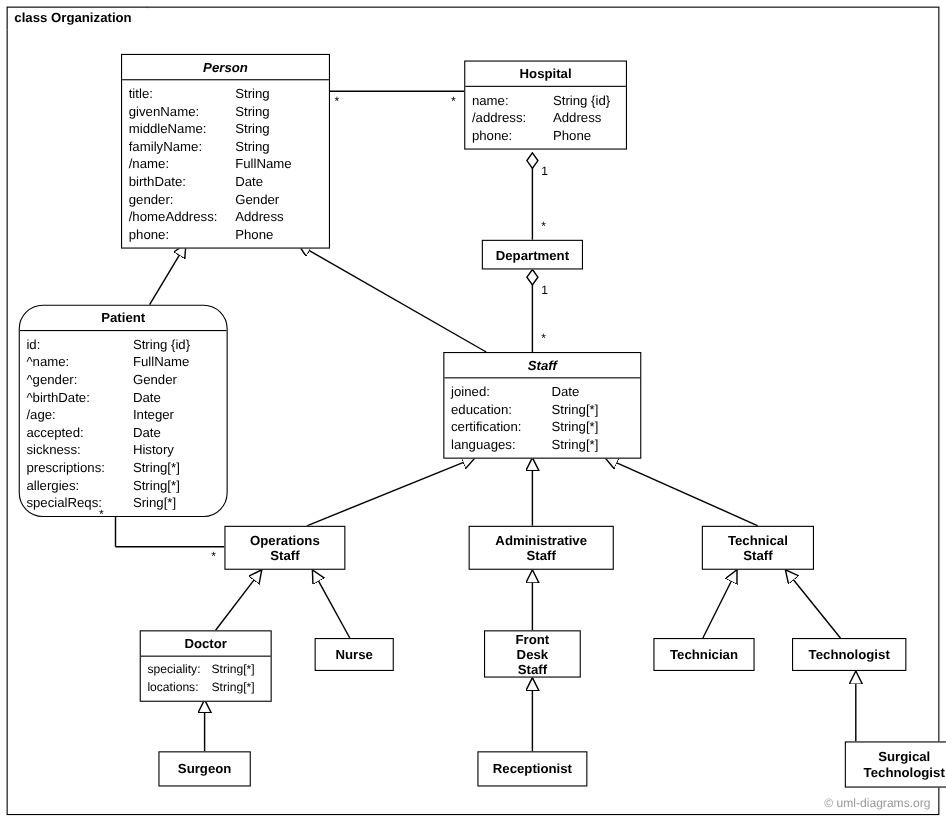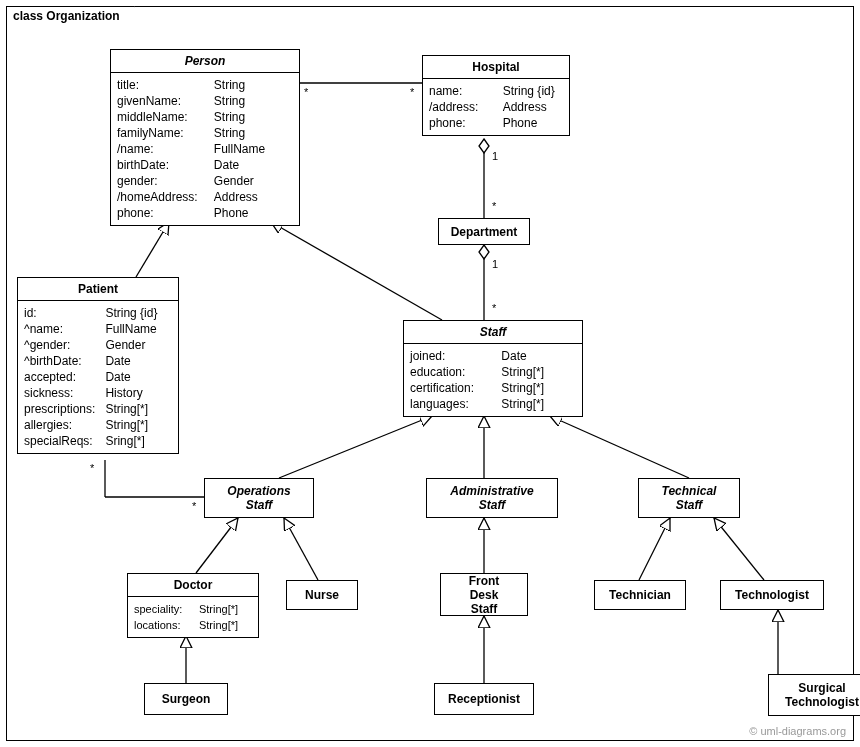--- a/index.html
+++ b/index.html
@@ -74,21 +74,21 @@
     background: #fff;
     text-align: center;
     font-weight: bold;
     box-sizing: border-box;
     display: flex;
     align-items: center;
     justify-content: center;
     padding: 4px 20px;
     line-height: 14px;
   }
-  .simple-box.italic { font-style: italic; }
+  .simple-box.italic { }
   svg.edges {
     position: absolute;
     left: 0;
     top: 0;
     width: 860px;
     height: 747px;
     pointer-events: none;
   }
   .mult {
     position: absolute;
@@ -213,38 +213,42 @@
         </div>
       <div class="attr-row">
           <span class="k">phone:</span>
           <span class="v">Phone</span>
         </div>
     </div>
   </div>
 
   <div class="simple-box" style="left:438px; top:218px; width:92px; height:27px; font-style:normal;">Department</div>
 
-  <div class="cls" style="left:17px; top:277px; width:162px;">
+  <div class="cls" style="left:17px; top:277px; width:190px;border-radius:22px;">
     <div class="cls-name no-italic">Patient</div>
     <div class="cls-attrs">
       <div class="attr-row">
           <span class="k">id:</span>
           <span class="v">String {id}</span>
         </div>
       <div class="attr-row">
           <span class="k">^name:</span>
           <span class="v">FullName</span>
         </div>
       <div class="attr-row">
           <span class="k">^gender:</span>
           <span class="v">Gender</span>
         </div>
       <div class="attr-row">
           <span class="k">^birthDate:</span>
           <span class="v">Date</span>
+        </div>
+      <div class="attr-row">
+          <span class="k">/age:</span>
+          <span class="v">Integer</span>
         </div>
       <div class="attr-row">
           <span class="k">accepted:</span>
           <span class="v">Date</span>
         </div>
       <div class="attr-row">
           <span class="k">sickness:</span>
           <span class="v">History</span>
         </div>
       <div class="attr-row">
@@ -286,21 +290,21 @@
 
   <div class="simple-box italic" style="left:204px; top:478px; width:110px; height:40px; white-space:pre-line;">Operations
 Staff</div>
 
   <div class="simple-box italic" style="left:426px; top:478px; width:132px; height:40px; white-space:pre-line;">Administrative
 Staff</div>
 
   <div class="simple-box italic" style="left:638px; top:478px; width:102px; height:40px; white-space:pre-line;">Technical
 Staff</div>
 
-  <div class="cls" style="left:127px; top:573px; width:132px;">
+  <div class="cls" style="left:127px; top:573px; width:120px;">
     <div class="cls-name no-italic">Doctor</div>
     <div class="cls-attrs" style="font-size:11px;">
       <div class="attr-row">
           <span class="k">speciality:</span>
           <span class="v">String[*]</span>
         </div>
       <div class="attr-row">
           <span class="k">locations:</span>
           <span class="v">String[*]</span>
         </div>

